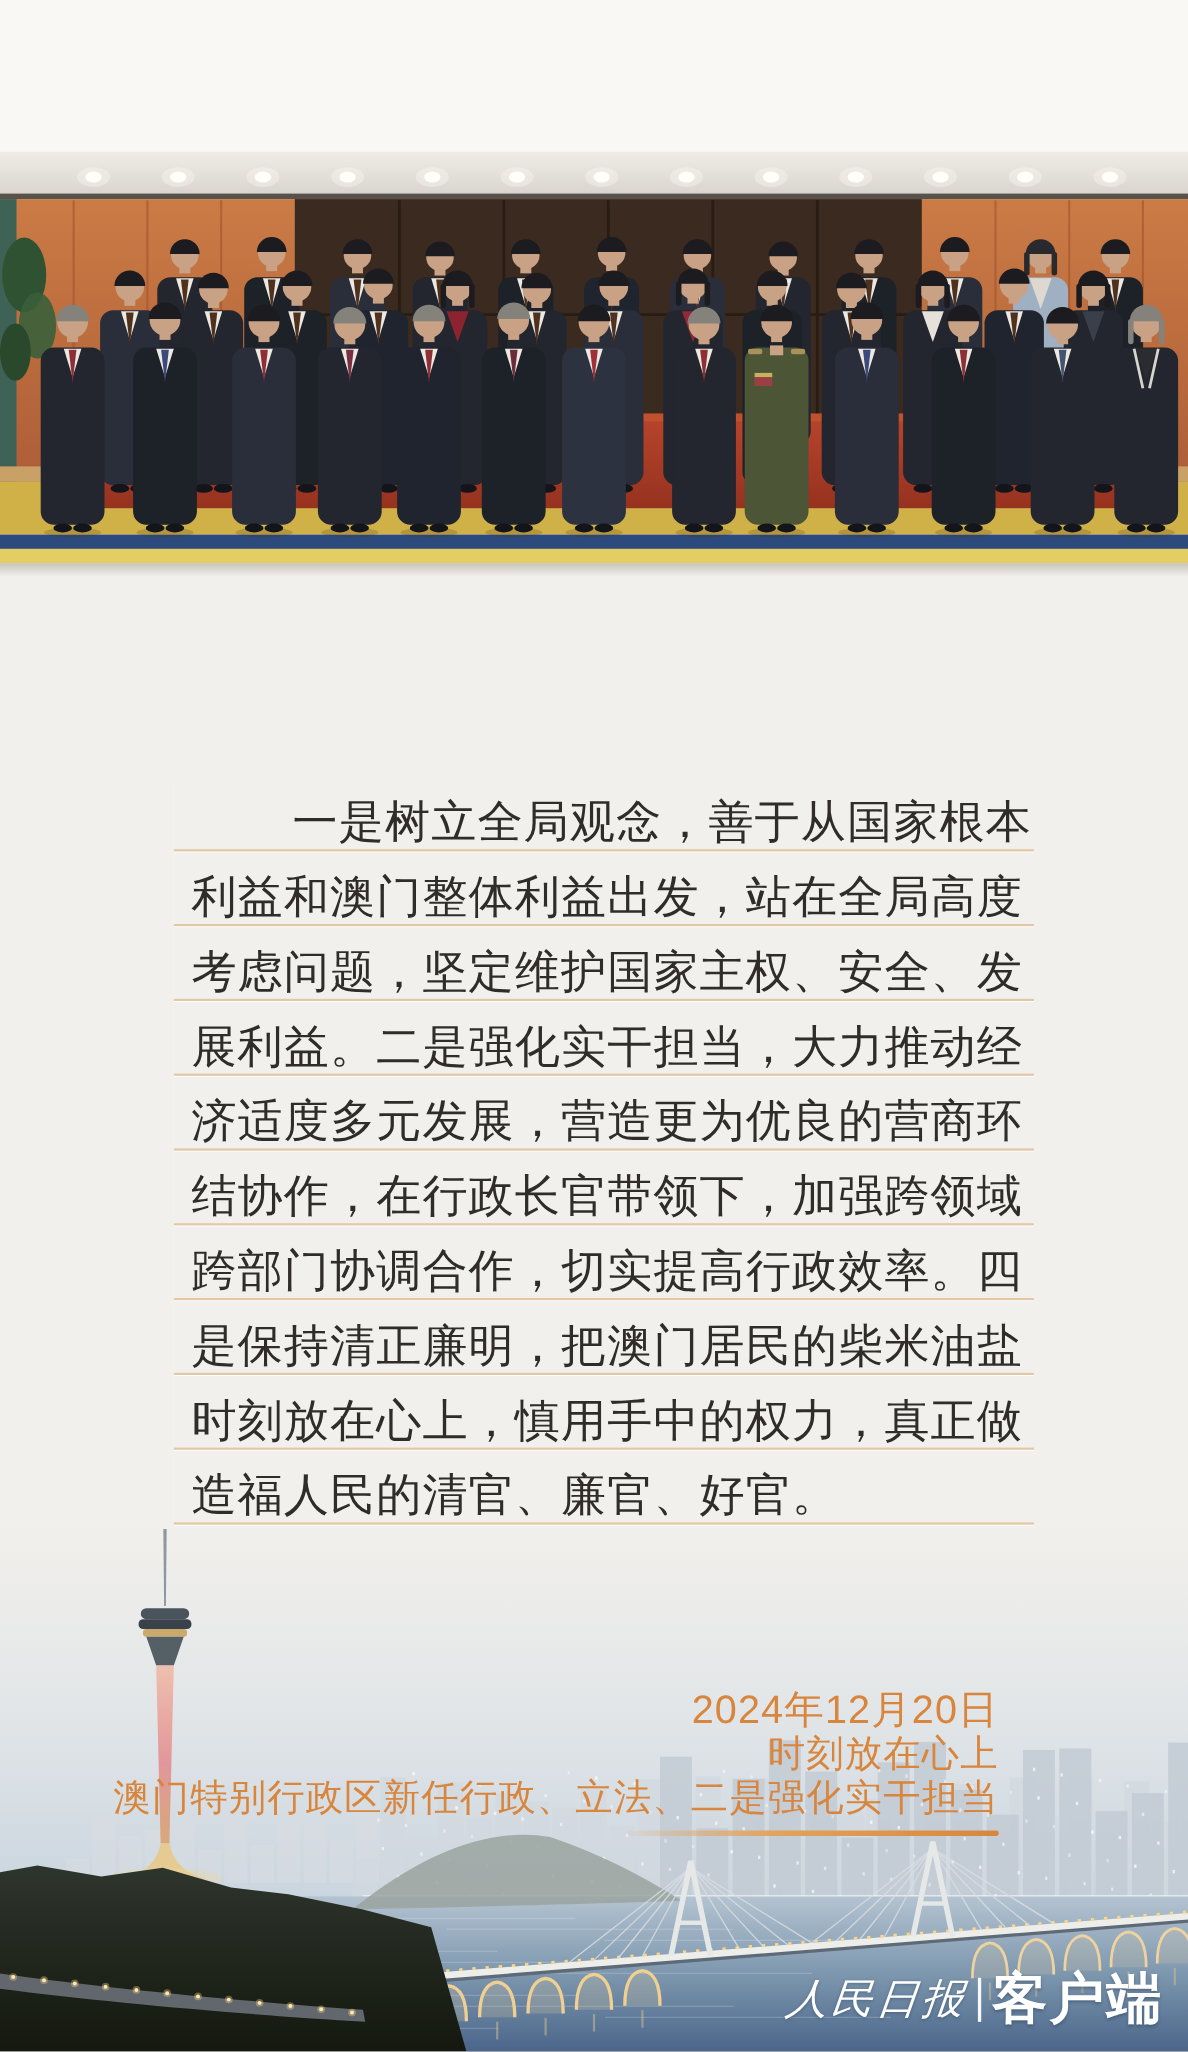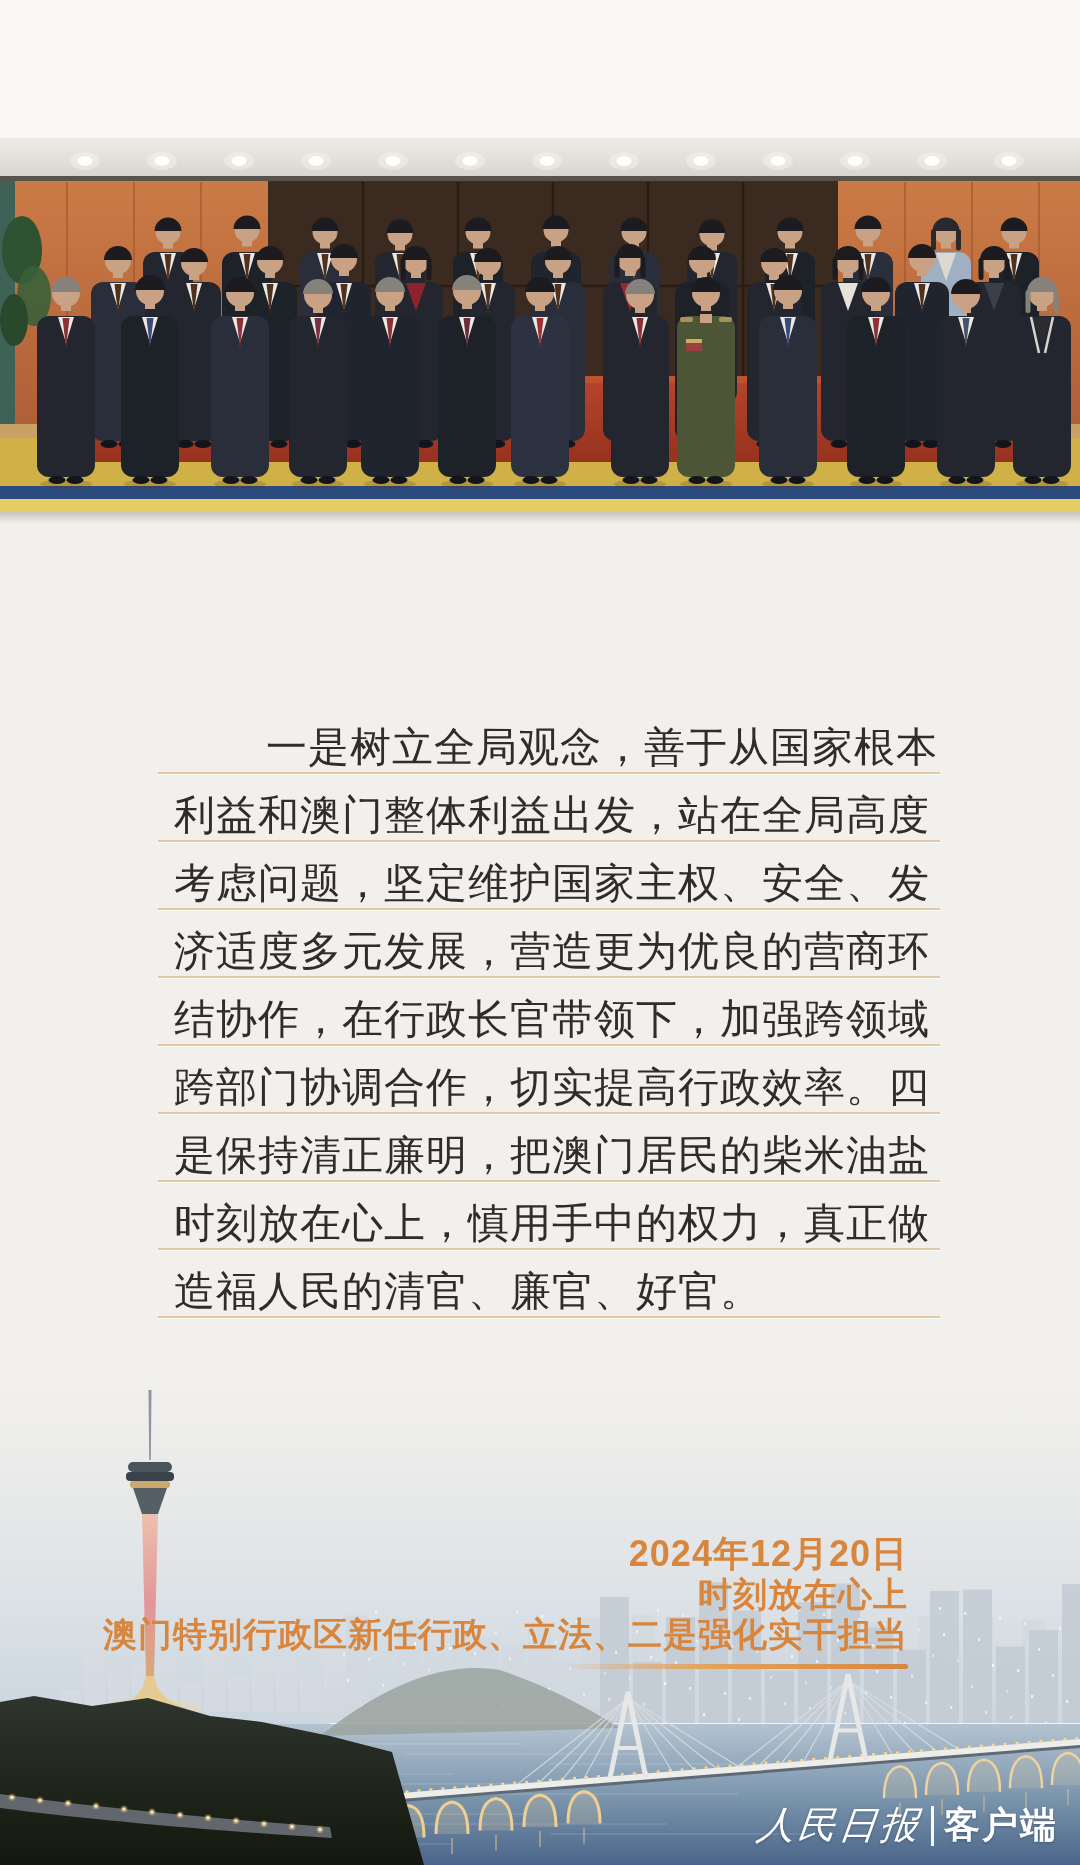--- a/index.html
+++ b/index.html
@@ -9,31 +9,31 @@
   .photo-shadow{position:absolute;top:512px;left:0;width:1080px;height:12px;
     background:linear-gradient(rgba(120,110,95,0.35),rgba(120,110,95,0));}
   .city{position:absolute;top:1380px;left:0;display:block;}
   .quote{position:absolute;left:158px;top:706px;width:782px;}
   .qline{height:66px;line-height:82px;border-bottom:2px solid #e3c8a4;
     box-shadow:0 1px 0 rgba(255,255,255,0.85);
     padding:0 16px;font-family:Liberation Sans, sans-serif;
     font-size:41px;color:#2f2c29;letter-spacing:1px;white-space:nowrap;}
   .qline.first{padding-left:108px;}
   .attr{position:absolute;top:1534px;right:172px;text-align:right;
-    color:#d8863e;font-weight:bold;letter-spacing:1px;}
+    color:#d8863e;font-weight:normal;letter-spacing:1px;}
   .attr .a-line{font-size:34px;line-height:40px;}
   .attr .a-date{font-size:36px;}
   .attr-underline{margin:10px 0 0 auto;width:338px;height:5px;border-radius:3px;
     background:linear-gradient(90deg,rgba(233,183,122,0.1),#e2a35c 40%,#d8863e);}
   .logo{position:absolute;right:22px;bottom:14px;display:flex;align-items:center;color:#ffffff;
     text-shadow:0 1px 3px rgba(20,40,60,0.35);}
   .logo .brand{font-family:"DejaVu Serif","Liberation Serif",serif;font-style:italic;
     font-size:38px;letter-spacing:3px;transform:skewX(-6deg);}
   .logo .sep{width:3px;height:40px;background:#ffffff;margin:0 10px;opacity:.95;}
-  .logo .prod{font-size:36px;font-weight:bold;letter-spacing:2px;}
+  .logo .prod{font-size:50px;font-weight:bold;letter-spacing:2px;}
 </style>
 </head>
 <body>
 
 <div class="canvas">
 
   <svg id="photo-svg" class="photo" width="1080" height="512" viewBox="0 0 1080 512">
       <defs>
     <linearGradient id="wallG" x1="0" y1="0" x2="0" y2="1">
       <stop offset="0" stop-color="#cb7b45"></stop>
@@ -696,20 +696,21 @@
       <circle cx="292" cy="446.66" r="3.5" fill="#ffd98e" opacity="0.35"></circle>
       <circle cx="292" cy="446.66" r="1.8" fill="#ffe7b0"></circle>
       <circle cx="320" cy="449.6" r="3.5" fill="#ffd98e" opacity="0.35"></circle>
       <circle cx="320" cy="449.6" r="1.8" fill="#ffe7b0"></circle>
     </svg>
 
   <div class="quote">
     <div class="qline first">一是树立全局观念，善于从国家根本</div>
     <div class="qline">利益和澳门整体利益出发，站在全局高度</div>
     <div class="qline">考虑问题，坚定维护国家主权、安全、发</div>
+    <div class="qline">展利益。二是强化实干担当，大力推动经</div>
     <div class="qline">济适度多元发展，营造更为优良的营商环</div>
     <div class="qline">结协作，在行政长官带领下，加强跨领域</div>
     <div class="qline">跨部门协调合作，切实提高行政效率。四</div>
     <div class="qline">是保持清正廉明，把澳门居民的柴米油盐</div>
     <div class="qline">时刻放在心上，慎用手中的权力，真正做</div>
     <div class="qline">造福人民的清官、廉官、好官。</div>
   </div>
 
   <div class="attr">
     <div class="a-line a-date">2024年12月20日</div>

